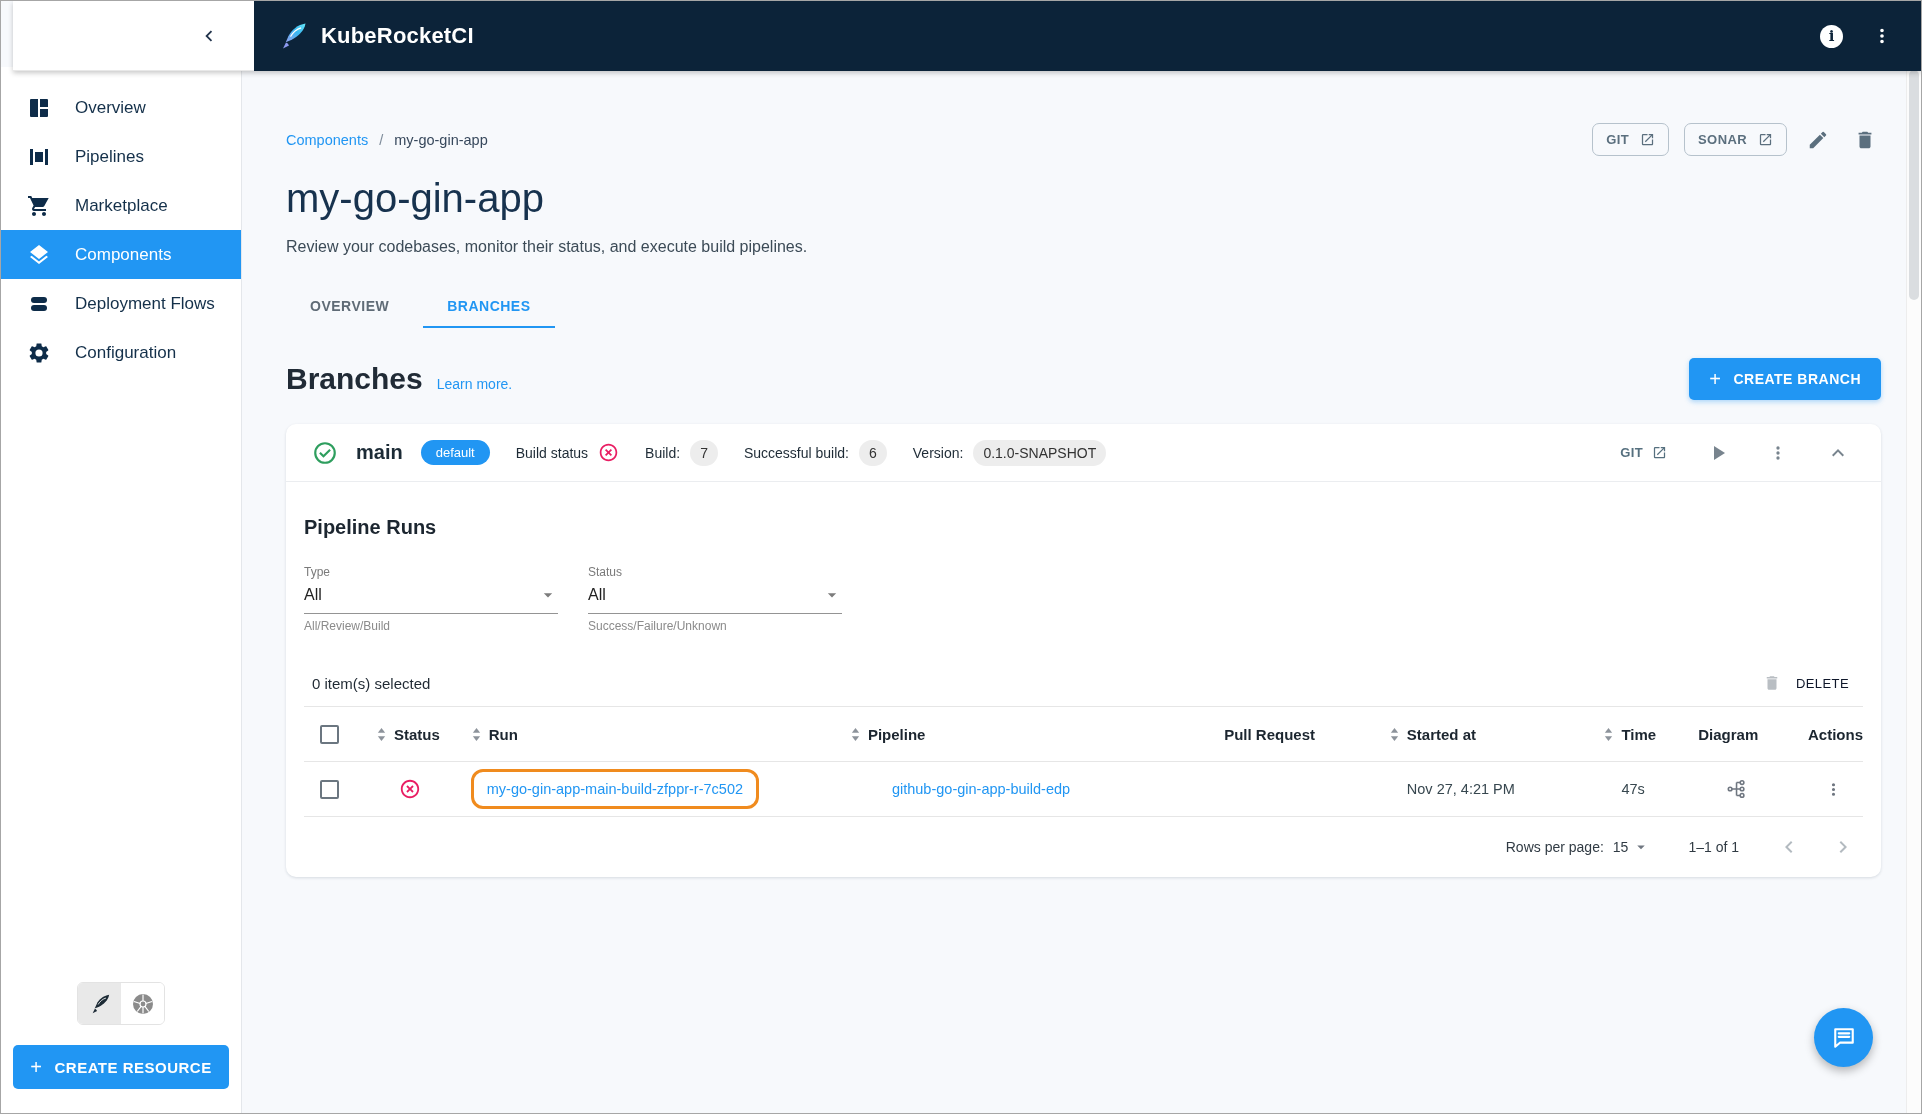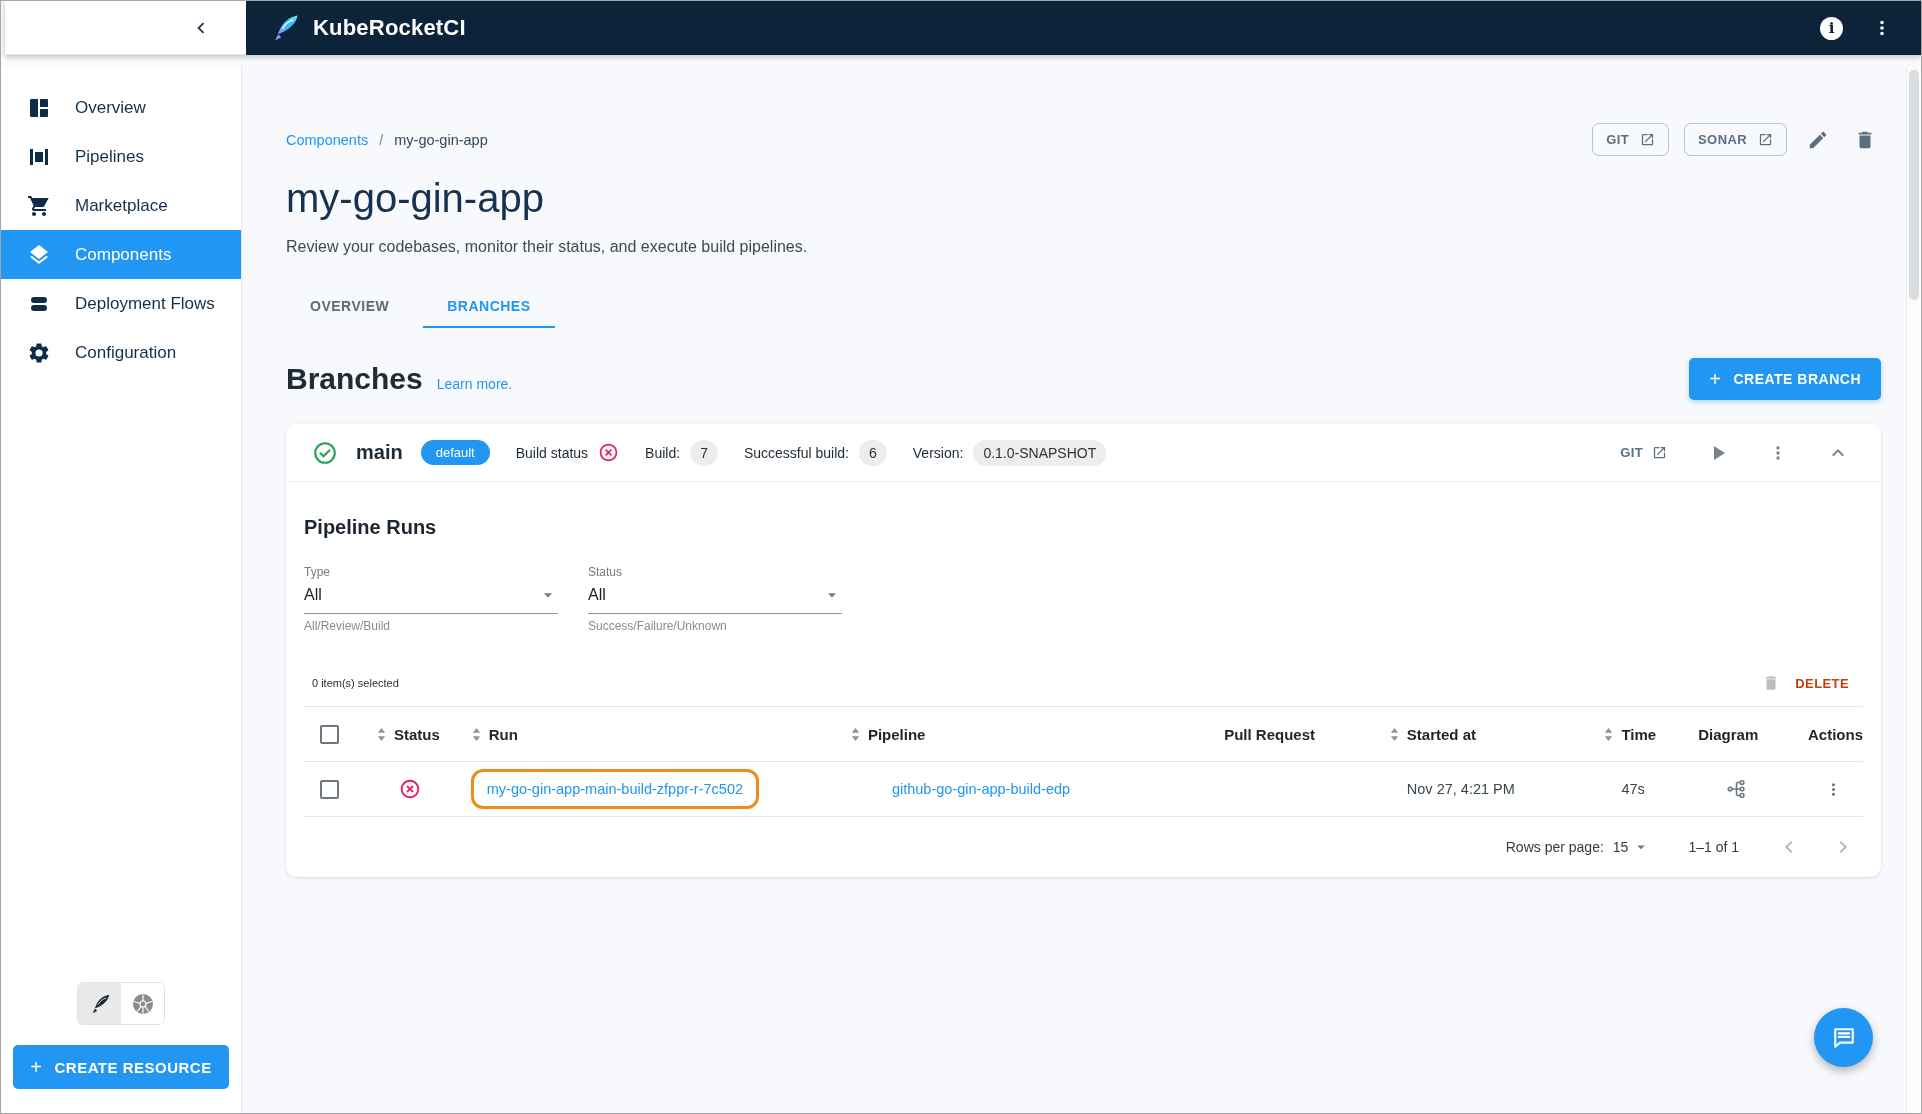--- a/index.html
+++ b/index.html
@@ -6,21 +6,21 @@
   html,body { margin:0; padding:0; background:#e8e8e8; }
   .app {
     position:relative; width:1922px; height:1114px; overflow:hidden;
     font-family:"Liberation Sans", sans-serif; background:#f7f9fc;
     border:1px solid #a6a6a6;
   }
   svg { display:block; }
   button { font-family:inherit; }
 
   
-  .topbar { position:absolute; top:0; left:4px; right:0; height:54px; display:flex; z-index:6;
+  .topbar { position:absolute; top:0; left:12px; right:0; height:70px; display:flex; z-index:6;
             box-shadow:0 2px 5px rgba(0,0,0,.22); }
   .logo-box { width:241px; background:#fff; display:flex; align-items:center; justify-content:flex-end;
               padding-right:30px; border-bottom:1px solid #e8e8e8; }
   .collapse-btn { background:none; border:none; cursor:pointer; color:#22344c; padding:4px; }
   .appbar { flex:1; background:#0c2339; display:flex; align-items:center; justify-content:space-between;
             padding:0 26px 0 24px; }
   .brand { display:flex; align-items:center; gap:13px; }
   .app-title { color:#fff; font-size:22px; font-weight:700; letter-spacing:.2px; }
   .appbar-right { display:flex; align-items:center; gap:24px; }
   .iconbtn { background:none; border:none; cursor:pointer; padding:2px; display:flex; align-items:center; }
@@ -98,22 +98,22 @@
   .filter.wide { width:376px; } .filter.narrow { width:254px; }
   .flabel { font-size:12px; color:#7a7a7a; height:16px; margin-bottom:4px; }
   .fvalue { font-size:16px; color:#212121; display:flex; justify-content:space-between; align-items:center;
             padding-bottom:8px; border-bottom:1px solid #949494; cursor:pointer; }
   .fvalue.placeholder { color:#5f6a74; }
   .fcaret { color:#7c7c7c; }
   .fhelper { font-size:12px; color:#8b8b8b; margin-top:5px; }
 
   .selection-row { display:flex; justify-content:space-between; align-items:center; margin-top:40px;
                    padding:0 8px 13px; border-bottom:1px solid #e6e6e6; }
-  .selected-text { font-size:11px; color:#1f2933; }
-  .delete-btn { display:flex; align-items:center; gap:15px; color:#c2410c; font-size:13px; font-weight:700;
+  .selected-text { font-size:15px; color:#1f2933; }
+  .delete-btn { display:flex; align-items:center; gap:15px; color:#0f172a; font-size:13px; font-weight:400;
                 letter-spacing:.4px; background:none; border:none; cursor:default; }
 
   .trow { display:flex; align-items:center; border-bottom:1px solid #e6e6e6; min-height:55px; }
   .trow.header { min-height:55px; }
   .tc { display:flex; align-items:center; gap:7px; padding-right:8px; }
   .col-check { width:72px; padding-left:16px; }
   .col-status { width:95px; }
   .col-run { width:380px;align-items:center; }
   .col-pipeline { width:375px; }
   .col-pr { width:165px; }

